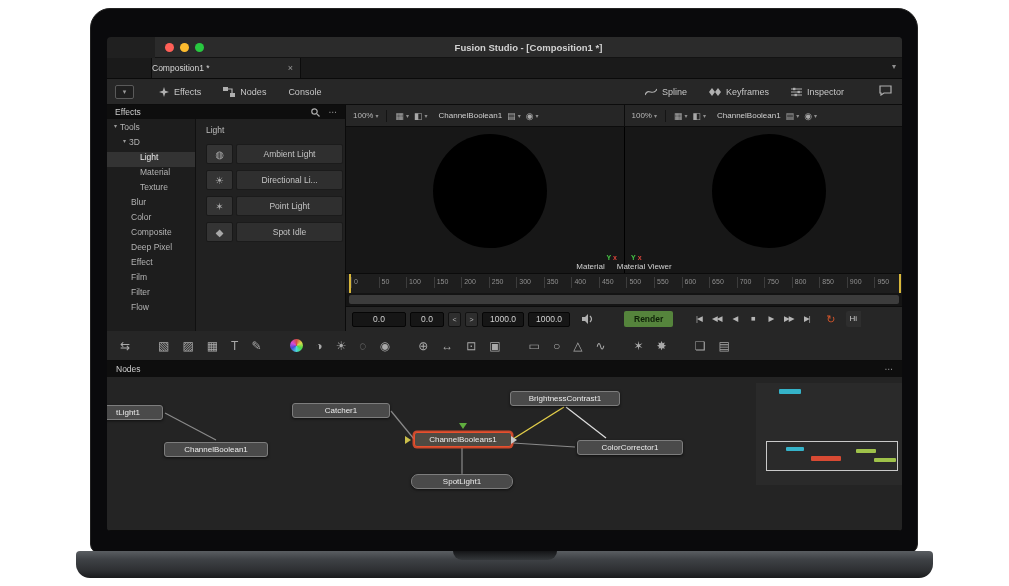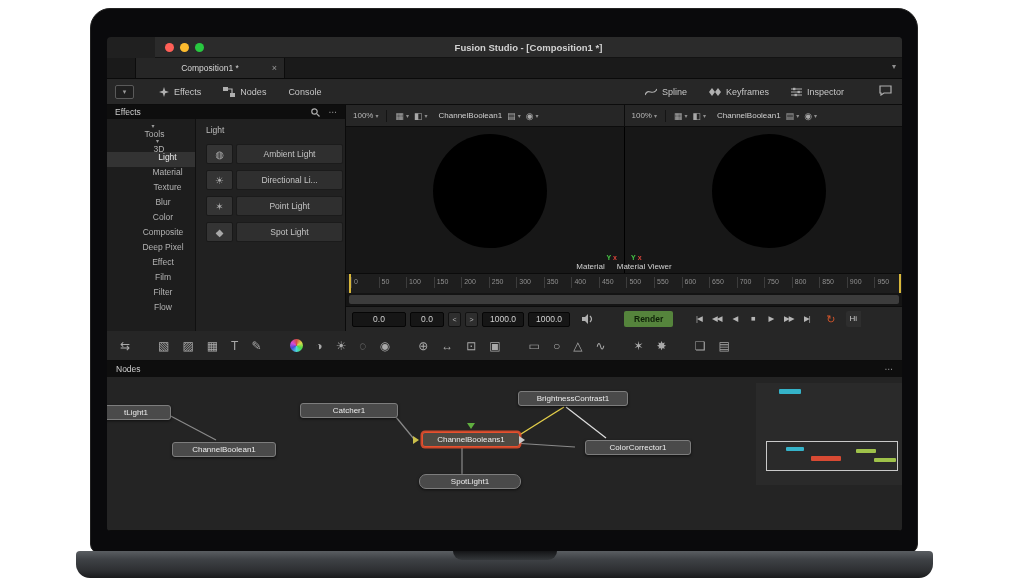--- a/index.html
+++ b/index.html
@@ -23,22 +23,22 @@
   .titlebar{height:21px;background:#2b2b2b;border-bottom:1px solid #131313;position:relative;
     display:flex;align-items:center;justify-content:center;flex:0 0 auto;margin-left:48px;}
   .traffic{position:absolute;left:10px;top:6px;display:flex;gap:6px;}
   .tl{width:9px;height:9px;border-radius:50%;}
   .tl.red{background:#ff5f57}.tl.yellow{background:#febc2e}.tl.green{background:#28c840}
   .win-title{color:#d2d2d2;font-size:9.5px;font-weight:bold;}
 
   
   .tabbar{height:21px;background:#1a1a1a;border-bottom:1px solid #0a0a0a;display:flex;
     align-items:stretch;flex:0 0 auto;position:relative;}
-  .tab{margin-left:28px;width:150px;background:#262626;border-left:1px solid #0c0c0c;
-    border-right:1px solid #0c0c0c;display:flex;align-items:center;justify-content:center;gap:10px;
+  .tab{margin-left:44px;width:150px;background:#262626;border-left:1px solid #0c0c0c;
+    border-right:1px solid #0c0c0c;display:flex;align-items:center;justify-content:flex-start;gap:10px;
     color:#d6d6d6;font-size:8.5px;position:relative;}
   .tab-close{position:absolute;right:7px;color:#9a9a9a;font-size:9px;}
   .tab-menu{position:absolute;right:6px;top:4px;color:#8f8f8f;font-size:8px;}
 
   
   .toolbar{height:26px;background:#272727;border-bottom:1px solid #0c0c0c;display:flex;
     align-items:center;padding:0 8px;flex:0 0 auto;}
   .tb-check{width:19px;height:14px;border:1px solid #5a5a5a;border-radius:2px;margin-right:14px;
     display:flex;align-items:center;justify-content:center;color:#9a9a9a;font-size:7px;background:#1f1f1f;}
   .tb-btn{display:flex;align-items:center;gap:5px;color:#c6c6c6;font-size:9px;padding:0 11px;height:100%;}
@@ -49,21 +49,21 @@
   
   .main{height:226px;display:flex;flex:0 0 auto;}
 
   
   .effects-panel{width:239px;border-right:1px solid #0b0b0b;display:flex;flex-direction:column;background:#202020;}
   .panel-header{height:14px;background:#0e0e0e;display:flex;align-items:center;padding:0 8px;
     font-size:8.5px;color:#cdcdcd;flex:0 0 auto;}
   .ph-right{margin-left:auto;display:flex;align-items:center;gap:9px;color:#9a9a9a;}
   .effects-body{flex:1;display:flex;overflow:hidden;}
   .fx-tree{width:89px;background:#1d1d1d;border-right:1px solid #101010;padding-top:3px;overflow:hidden;}
-  .tree-item{height:15px;display:flex;align-items:center;font-size:8.5px;color:#b3b3b3;white-space:nowrap;flex-direction:column;}
+  .tree-item{height:15px;display:flex;font-size:8.5px;color:#b3b3b3;white-space:nowrap;}
   .tree-item .chev{font-size:6px;margin-right:3px;color:#9a9a9a;}
   .i0{padding-left:7px}.i1{padding-left:16px}.i1b{padding-left:24px}.i2{padding-left:33px}
   .tree-item.selected{background:#333333;color:#eaeaea;}
   .fx-tools{flex:1;background:#212121;display:flex;flex-direction:column;}
   .fx-tools-header{height:23px;line-height:23px;padding-left:10px;font-size:8.5px;color:#cfcfcf;
     background:#272727;border-bottom:1px solid #141414;}
   .fx-cat{height:22px;line-height:22px;padding-left:10px;font-size:8.5px;color:#bdbdbd;}
   .fx-btn-row{display:flex;align-items:center;margin:3px 0 3px 10px;}
   .fx-btn-icon{width:27px;height:20px;background:#343434;border:1px solid #191919;display:flex;
     align-items:center;justify-content:center;color:#a8a8a8;font-size:10px;border-radius:2px;}
@@ -128,21 +128,21 @@
   .tool-icon.wheel{width:13px;height:13px;border-radius:50%;
     background:conic-gradient(#d94a4a,#d9d94a,#4ad94a,#4ad9d9,#4a4ad9,#d94ad9,#d94a4a);}
 
   
   .nodes-header{height:16px;background:#0e0e0e;display:flex;align-items:center;padding:0 9px;
     font-size:8.5px;color:#cfcfcf;flex:0 0 auto;}
   .graph{flex:1;background:#242424;position:relative;overflow:hidden;border-bottom:1px solid #0b0b0b;}
   .wires{position:absolute;left:0;top:0;}
   .node{position:absolute;height:15px;line-height:14px;background:#4a4a4a;border:1px solid #7d7d7d;
     border-radius:3px;color:#ececec;font-size:8px;text-align:center;box-shadow:0 1px 3px rgba(0,0,0,.6);
-    white-space:nowrap;overflow:hidden;margin-left:8px;}
+    white-space:nowrap;overflow:hidden;}
   .node.selected{border-color:#e8502e;box-shadow:0 0 0 1.5px rgba(232,80,46,.85);background:#4f4a42;overflow:visible;}
   .a{position:absolute;width:0;height:0;border:4px solid transparent;}
   .a-inL{left:-10px;top:3px;border-left:6px solid #cbbf4a;}
   .a-outR{right:-10px;top:3px;border-left:6px solid #c9c9c9;}
   .a-outR.teal{border-left-color:#3cb4c6;}
   .a-top{top:-10px;left:calc(50% - 4px);border-top:6px solid #5fae3f;}
   .minimap{position:absolute;left:649px;top:6px;width:146px;height:102px;background:rgba(255,255,255,0.03);}
   .mbar{position:absolute;height:5px;border-radius:1px;}
   .mview{position:absolute;left:10px;top:58px;width:132px;height:30px;border:1px solid #c9c9c9;}
 
@@ -292,21 +292,21 @@
               <div class="fx-btn-row">
                 <span class="fx-btn-icon">☀</span>
                 <span class="fx-btn">Directional Li...</span>
               </div>
               <div class="fx-btn-row">
                 <span class="fx-btn-icon">✶</span>
                 <span class="fx-btn">Point Light</span>
               </div>
               <div class="fx-btn-row">
                 <span class="fx-btn-icon">◆</span>
-                <span class="fx-btn">Spot Light</span>
+                <span class="fx-btn">Spot Idle</span>
               </div>
             </div>
           </div>
         </div>
 
         <div class="viewer-col">
           <div class="viewer-toolbars">
             <div class="vtb">
               <span class="vtb-item">
                   <span>100%</span>

